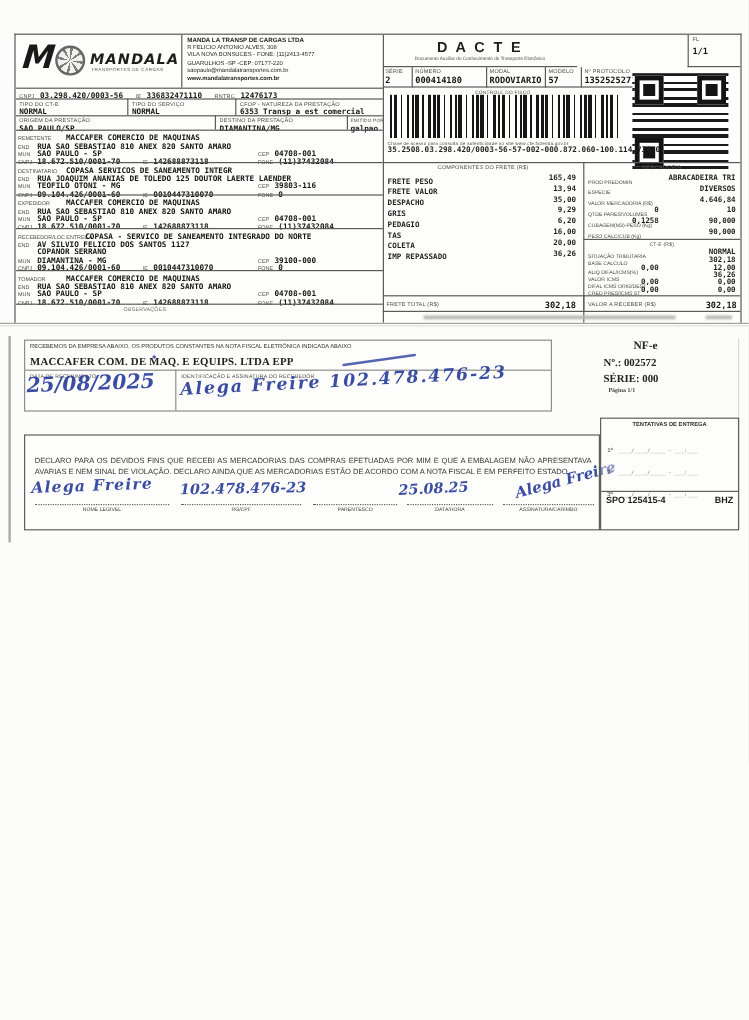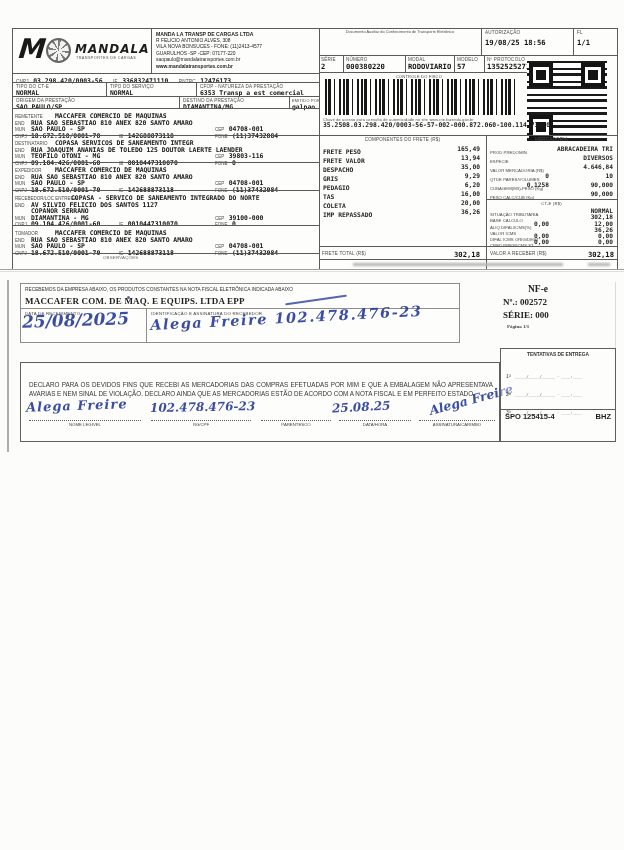--- a/index.html
+++ b/index.html
@@ -171,38 +171,35 @@
       <div class="pline"><span class="tag w">MUN</span><span class="val">SAO PAULO - SP</span>
         <span class="grp" style="left:200px;"><span class="tag">CEP</span> <span class="val">04708-001</span></span></div>
       <div class="pline"><span class="tag w">CNPJ</span><span class="val">18.672.510/0001-70</span>
         <span class="grp" style="left:104px;"><span class="tag">IE</span> <span class="val">142688873118</span></span>
         <span class="grp" style="left:200px;"><span class="tag">FONE</span> <span class="val">(11)37432084</span></span></div>
     </div>
 
     <div class="vline" style="left:306px;top:0;height:240px;"></div>
 
     <div class="cell" style="left:306px;top:0;width:162px;height:27px;border-bottom:1px solid #5a5a5a;text-align:center;">
+      <div style="font-weight:bold;font-size:12px;letter-spacing:2px;margin-top:3px;">D A C T E</div>
       <div style="font-size:3.9px;color:#4b4b4b;">Documento Auxiliar do Conhecimento de Transporte Eletrônico</div>
-    </div>
-    <div class="cell" style="left:468px;top:0;width:92px;height:27px;border-bottom:1px solid #5a5a5a;border-left:1px solid #5a5a5a;padding:1px 0 0 3px;">
-      <div class="lbl">AUTORIZAÇÃO</div>
-      <div class="bigval" style="margin-top:3px;">19/08/25 18:56</div>
     </div>
     <div class="cell" style="left:560px;top:0;width:44px;height:27px;border-bottom:1px solid #5a5a5a;border-left:1px solid #5a5a5a;padding:1px 0 0 3px;">
       <div class="lbl">FL</div>
       <div class="bigval" style="margin-top:3px;">1/1</div>
     </div>
 
     <div class="cell" style="left:306px;top:27px;width:24px;height:17px;border-bottom:1px solid #5a5a5a;padding:1px 0 0 2px;">
       <div class="lbl">SÉRIE</div>
       <div class="bigval">2</div>
     </div>
     <div class="cell" style="left:330px;top:27px;width:62px;height:17px;border-bottom:1px solid #5a5a5a;border-left:1px solid #5a5a5a;padding:1px 0 0 2px;">
       <div class="lbl">NÚMERO</div>
-      <div class="bigval">000380220</div>
+      <div class="bigval">000414180</div>
     </div>
     <div class="cell" style="left:392px;top:27px;width:49px;height:17px;border-bottom:1px solid #5a5a5a;border-left:1px solid #5a5a5a;padding:1px 0 0 2px;">
       <div class="lbl">MODAL</div>
       <div class="bigval">RODOVIARIO</div>
     </div>
     <div class="cell" style="left:441px;top:27px;width:30px;height:17px;border-bottom:1px solid #5a5a5a;border-left:1px solid #5a5a5a;padding:1px 0 0 2px;">
       <div class="lbl">MODELO</div>
       <div class="bigval">57</div>
     </div>
     <div class="cell" style="left:471px;top:27px;width:78px;height:17px;border-bottom:1px solid #5a5a5a;border-left:1px solid #5a5a5a;padding:1px 0 0 2px;">

